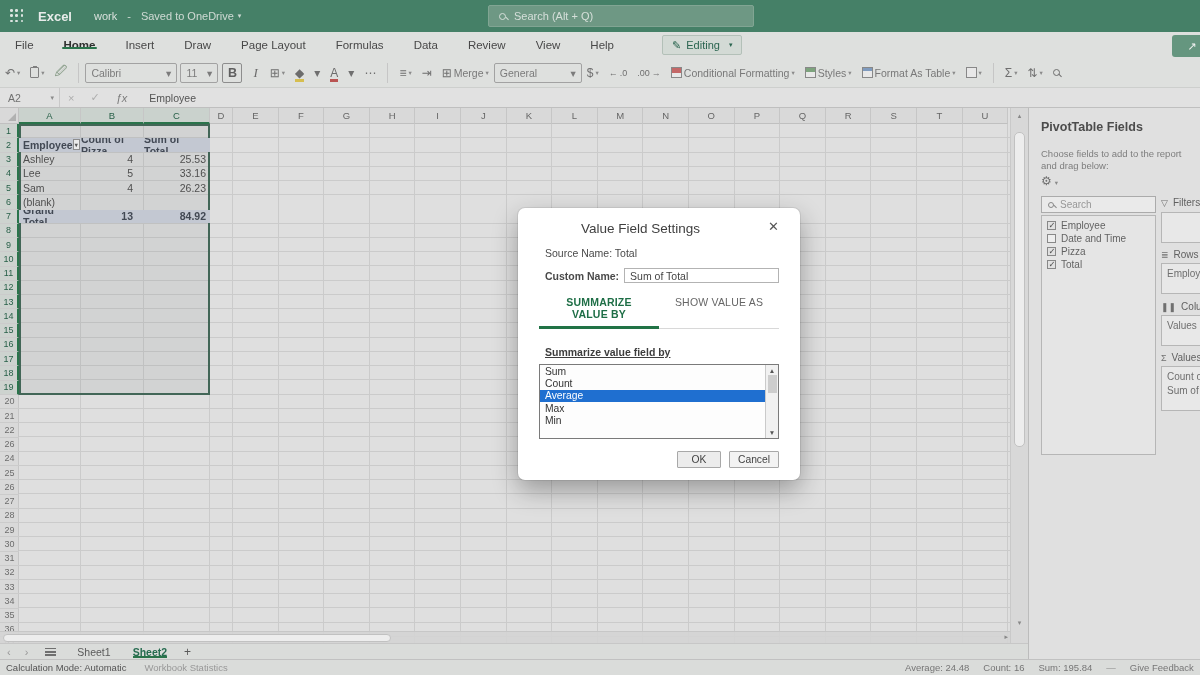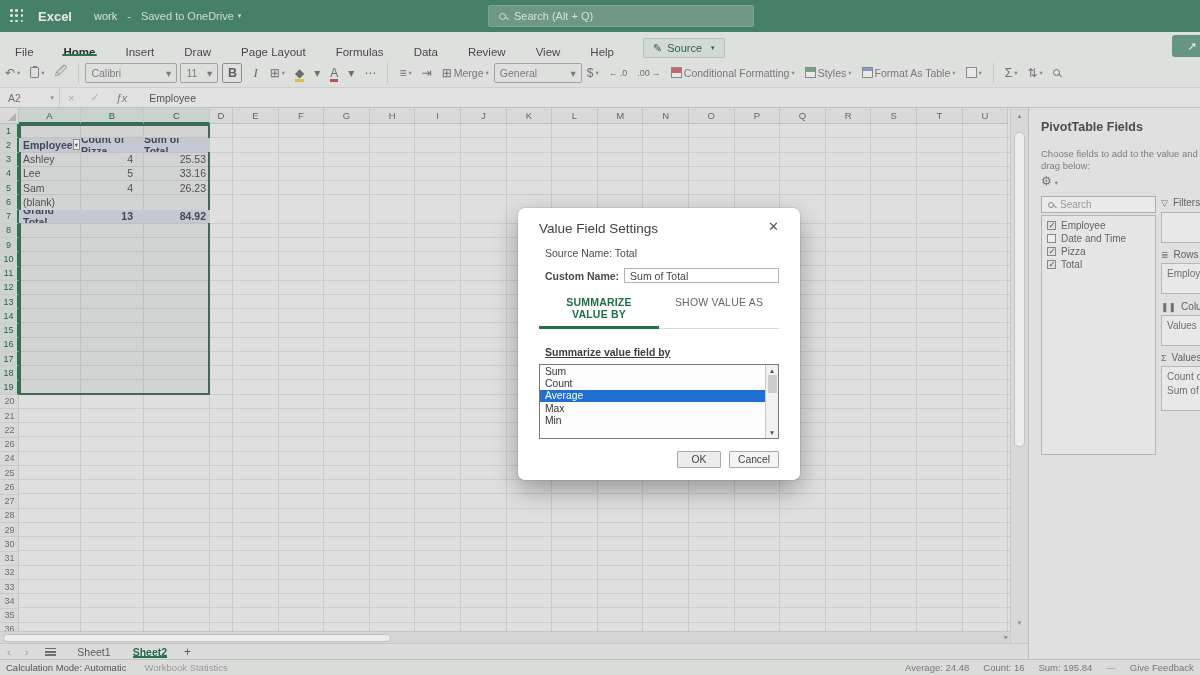--- a/index.html
+++ b/index.html
@@ -14,21 +14,21 @@
   .app-name { font-size:13px; font-weight:bold; margin-left:14px; color:#f4f8f6; }
   .doc-name { font-size:11px; margin-left:22px; color:#e3ece7; }
   .doc-saved { font-size:11px; margin-left:10px; color:#d7e4dd; }
   .tb-chev { font-size:7px; color:#d7e4dd; margin-left:4px; }
   .search-box { position:absolute; left:488px; top:5px; width:266px; height:22px; background:#6d9b85; border:1px solid #82aa96; border-radius:2px; display:flex; align-items:center; color:#dfeae4; font-size:11px; }
   .mag { display:inline-block; width:7px; height:7px; border:1.4px solid currentColor; border-radius:50%; position:relative; flex:none; }
   .mag::after { content:""; position:absolute; width:4px; height:1.4px; background:currentColor; transform:rotate(45deg); right:-3.5px; bottom:-1px; }
   .search-box .mag { margin:0 8px 0 10px; color:#dfeae4; }
 
   
-  .ribbontabs { position:absolute; left:0; top:32px; width:1200px; height:26px; background:#e9ebe9; display:flex; align-items:flex-end; }
+  .ribbontabs { position:absolute; left:0; top:32px; width:1200px; height:26px; background:#e9ebe9; display:flex; align-items:center;gap:19px; }
   .rtab { font-size:11.5px; color:#424242; padding:0 4px; margin:0 11px; height:100%; display:flex; align-items:center; position:relative; cursor:default; }
   .rtab.active { color:#262626; font-weight:bold; }
   .rtab.active::after { content:""; position:absolute; left:2px; right:2px; bottom:2px; height:2.5px; background:#217346; border-radius:1px; }
   .editing-btn { margin-left:14px; height:20px; background:#dde5df; border:1px solid #b9c8bf; border-radius:2px; color:#20624a; font-size:11px; display:flex; align-items:center; padding:0 9px; gap:5px; }
   .share-btn { position:absolute; right:-12px; top:3px; width:40px; height:22px; background:#62997f; border-radius:3px; color:#fff; font-size:11px; display:flex; align-items:center; justify-content:center; }
 
   
   .toolbar { position:absolute; left:0; top:58px; width:1200px; height:30px; background:#e9ebe9; border-bottom:1px solid #d6d8d6; display:flex; align-items:center; white-space:nowrap; overflow:hidden; color:#6e6e6e; }
   .tb-i { display:flex; align-items:center; gap:2px; margin:0 5px; font-size:12px; color:#6e6e6e; }
   .tb-i .chv { font-size:6.5px; color:#8d8d8d; }
@@ -112,21 +112,21 @@
 
   
   .statusbar { position:absolute; left:0; top:659px; width:1200px; height:16px; background:#e5e7e5; border-top:1px solid #c9c9c9; font-size:9.5px; color:#4f4f4f; }
   .sb-left { position:absolute; left:6px; top:0; height:100%; display:flex; align-items:center; gap:18px; }
   .sb-stats { color:#9b9b9b; }
   .sb-right { position:absolute; left:905px; top:0; height:100%; display:flex; align-items:center; gap:14px; color:#757575; white-space:nowrap; }
 
   
   .dim { position:absolute; inset:0; background:rgba(130,130,130,0.10); z-index:40; }
   .dialog { position:absolute; left:518px; top:208px; width:282px; height:272px; background:#ffffff; border-radius:7px; box-shadow:0 0 0 1px rgba(0,0,0,0.07), 0 10px 26px rgba(0,0,0,0.32); z-index:60; padding:13px 21px 12px 21px; display:flex; flex-direction:column; }
-  .dlg-head { display:flex; justify-content:space-between; align-items:flex-start; }
+  .dlg-head { display:flex; justify-content:space-between; align-items:flex-start;margin-left:42px; }
   .dlg-title { font-size:13.5px; color:#3f3f3f; }
   .dlg-x { font-size:13px; color:#555; margin-top:-2px; }
   .dlg-src { font-size:10.5px; color:#4a4a4a; margin:11px 0 0 6px; }
   .dlg-custom { display:flex; align-items:center; margin:9px 0 0 6px; gap:5px; }
   .dlg-custom label { font-size:10.5px; color:#4a4a4a; flex:none;font-weight:bold; }
   .dlg-input { flex:1; height:15px; border:1px solid #b3b3b3; font-size:10.5px; color:#444; padding:0 5px; font-family:"Liberation Sans",sans-serif; background:#fff; }
   .dlg-tabs { display:flex; margin-top:13px; border-bottom:1px solid #d8d8d8; }
   .dlg-tab { font-size:10.5px; color:#666; padding:0 8px 6px 8px; flex:1; text-align:center; letter-spacing:0.2px; }
   .dlg-tab.active { color:#1e6e46; font-weight:bold; border-bottom:3px solid #217346; margin-bottom:-1px; }
   .dlg-section { font-size:10.5px; font-weight:bold; text-decoration:underline; color:#3d3d3d; margin:17px 0 0 6px; }
@@ -177,21 +177,21 @@
         <span class="rtab">Draw</span>
         <span class="rtab">Page Layout</span>
         <span class="rtab">Formulas</span>
         <span class="rtab">Data</span>
         <span class="rtab">Review</span>
         <span class="rtab">View</span>
         <span class="rtab">Help</span>
       </span>
     <span class="editing-btn">
       <span>✎</span>
-      <span>Source</span>
+      <span>Editing</span>
       <span class="tb-chev" style="color:#20624a">▾</span>
     </span>
     <span class="share-btn">
         <span>↗</span>
       </span>
   </div>
 
   <div class="toolbar">
     <span class="tb-i">↶<span class="chv">▾</span></span>
     <span class="tb-i">
@@ -393,21 +393,21 @@
   </div>
 
   <div class="vscroll">
     <span class="arr" style="top:4px">▴</span>
     <div class="vthumb"></div>
     <span class="arr" style="bottom:16px">▾</span>
   </div>
 
   <div class="panel">
     <div class="p-title">PivotTable Fields</div>
-    <div class="p-instr">Choose fields to add to the value and drag below:</div>
+    <div class="p-instr">Choose fields to add to the report and drag below:</div>
     <div class="p-gear">⚙<span class="chv">▾</span></div>
     <div class="p-search">
       <span class="mag"></span>
       <span>Search</span>
     </div>
     <div class="p-fields" id="fieldsList">
         <div class="p-field">
           <div class="cb checked"></div>
           <span>Employee</span>
         </div>

